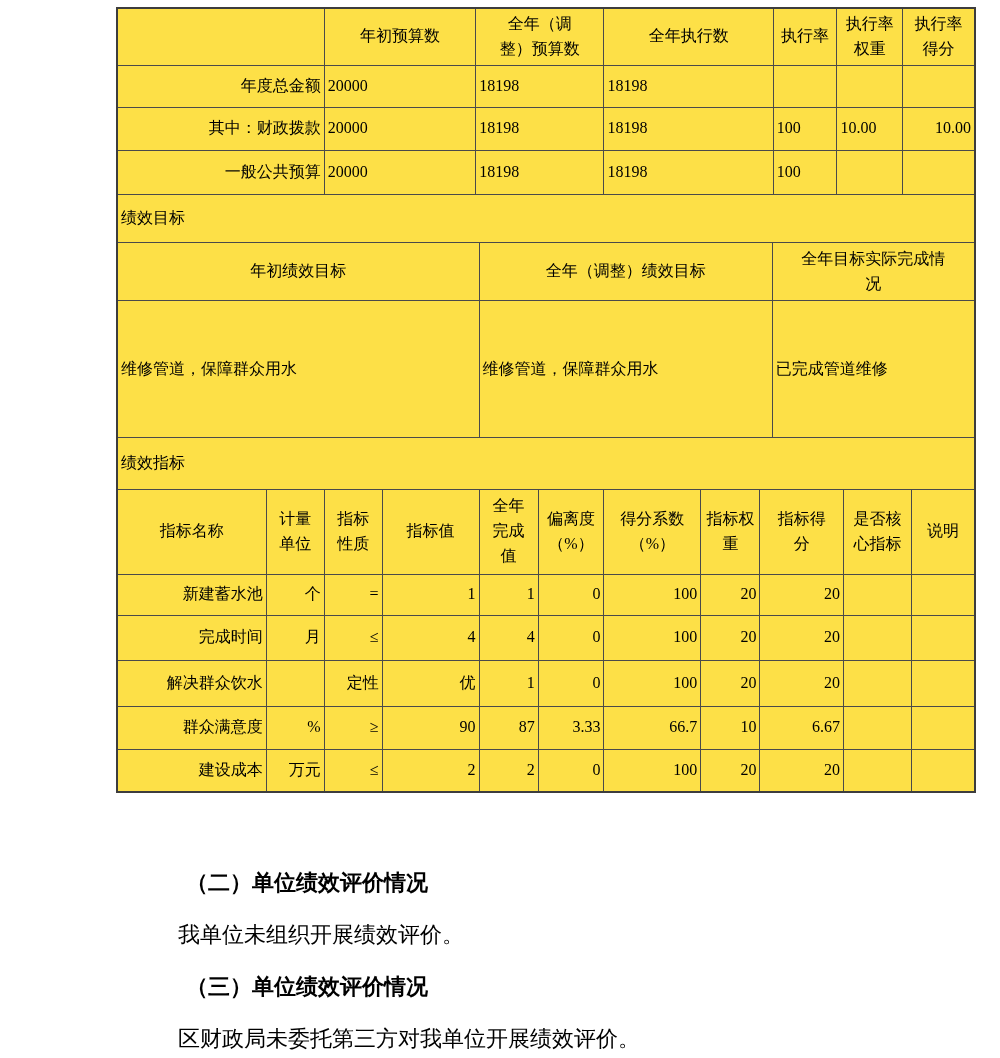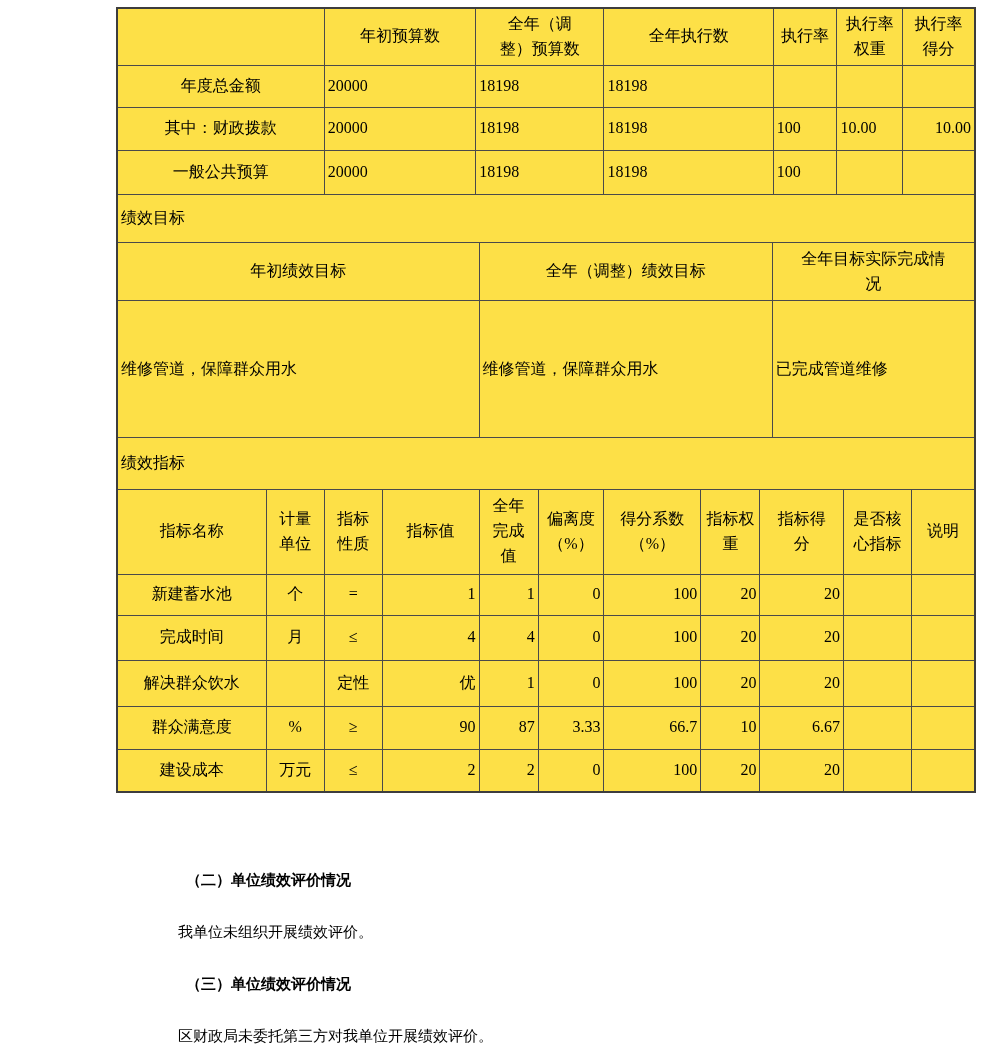--- a/index.html
+++ b/index.html
@@ -18,33 +18,33 @@
   table.tbl td{
     border-right:1px solid #4a4a4a;border-bottom:1px solid #4a4a4a;
     padding:0 3px;font-size:16px;line-height:1.55;vertical-align:middle;
     overflow:hidden;word-break:break-all;
   }
   table.tbl td:last-child{border-right:none;}
   table.tbl.last tr:last-child td{border-bottom:none;}
   .c{text-align:center;}
   .pre{white-space:pre-line;}
   .sect{text-align:left;vertical-align:middle;}
-  .lab{text-align:center;padding-left:4px;}
+  .lab{text-align:right;padding-left:4px;}
   .numl{text-align:left;padding-left:6px;}
   .numr{text-align:right;padding-right:3px;}
   .numr2{text-align:right;padding-right:8px;}
   .top{vertical-align:top;text-align:left;padding-top:3px;}
   
   .r-ah{height:56px;} .r-a1{height:42px;} .r-a2{height:43px;} .r-a3{height:44px;}
   .r-bt{height:48px;} .r-bh{height:58px;} .r-bc{height:137px;}
   .r-ct{height:51px;} .r-ch{height:85px;}
   .r-c1{height:41px;} .r-c2{height:45px;} .r-c3{height:46px;} .r-c4{height:43px;} .r-c5{height:42px;}
   .para{
-    position:absolute;font-size:15px;line-height:1.25;white-space:nowrap;
-    font-family:Liberation Serif, serif;
+    position:absolute;font-size:22px;line-height:1.25;white-space:nowrap;
+    font-family:Liberation Mono, monospace;
   }
   .para.bold{font-weight:bold;}
   .p1{left:186px;top:871px;}
   .p2{left:178px;top:923px;}
   .p3{left:186px;top:975px;}
   .p4{left:178px;top:1027px;}
 </style>
 </head>
 <body>
 

